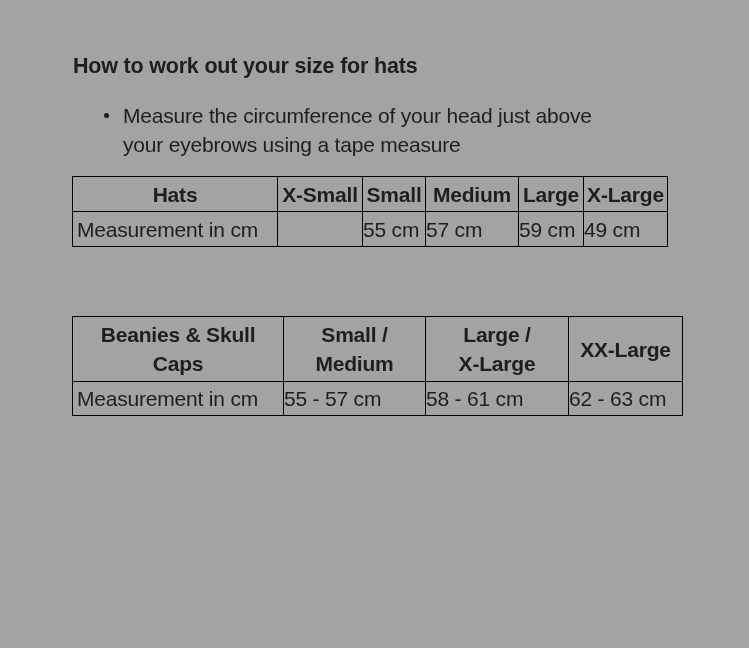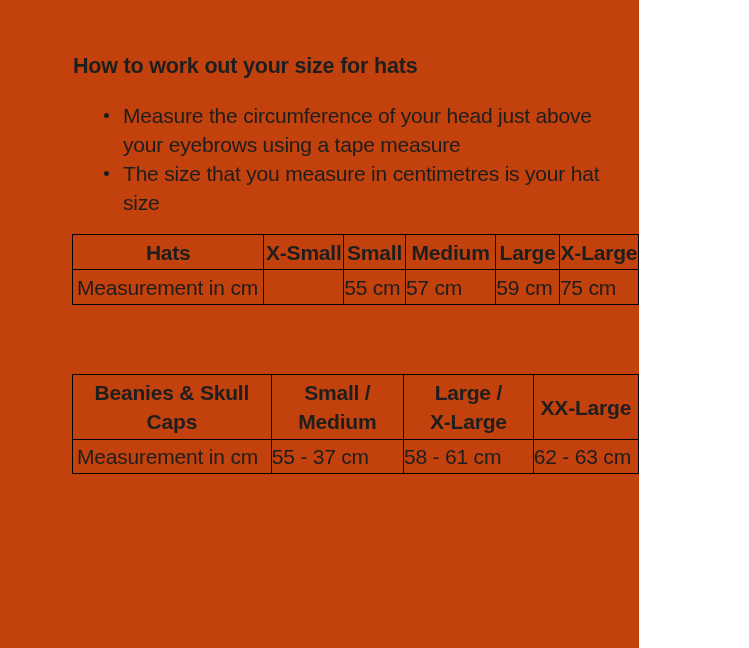--- a/index.html
+++ b/index.html
@@ -3,22 +3,22 @@
 <meta charset="utf-8">
 <style>
   html, body { margin: 0; padding: 0; }
   body {
     width: 749px; height: 648px;
     background: #ffffff;
     overflow: hidden;
   }
   .page {
     position: relative;
-    width: 639px; height: 648px;
-    background: #c2410c;
+    width: 749px; height: 648px;
+    background: #a3a3a3;
     color: #1e1e1e;
     font-family: "Liberation Sans", sans-serif;
     font-size: 21px;
     letter-spacing: -0.2px;
   }
   .pre { white-space: pre-line; }
   .heading {
     margin: 0;
     padding: 52px 0 0 73px;
     font-size: 21.5px;
@@ -71,21 +71,20 @@
 <body>
 
 <div class="page">
 
   <h1 class="heading">How to work out your size for hats</h1>
 
 
   <ul class="bullets">
     <li class="pre">Measure the circumference of your head just above
 your eyebrows using a tape measure</li>
-    <li class="pre">The size that you measure in centimetres is your hat size</li>
   </ul>
 
   <table class="t1">
     <colgroup>
       <col style="width:205px">
       <col style="width:85px">
       <col style="width:63px">
       <col style="width:93px">
       <col style="width:65px">
       <col style="width:84px">
@@ -98,21 +97,21 @@
         <th>Medium</th>
         <th>Large</th>
         <th>X-Large</th>
       </tr>
       <tr>
         <td class="row-label">Measurement in cm</td>
         <td></td>
         <td>55 cm</td>
         <td>57 cm</td>
         <td>59 cm</td>
-        <td>75 cm</td>
+        <td>49 cm</td>
       </tr>
     </tbody>
   </table>
 
   <table class="t2">
     <colgroup>
       <col style="width:211px">
       <col style="width:142px">
       <col style="width:143px">
       <col style="width:114px">
@@ -122,20 +121,20 @@
         <th class="pre">Beanies &amp; Skull
 Caps</th>
         <th class="pre">Small /
 Medium</th>
         <th class="pre">Large /
 X-Large</th>
         <th class="pre">XX-Large</th>
       </tr>
       <tr>
         <td class="row-label">Measurement in cm</td>
-        <td>55 - 37 cm</td>
+        <td>55 - 57 cm</td>
         <td>58 - 61 cm</td>
         <td>62 - 63 cm</td>
       </tr>
     </tbody>
   </table>
 
 </div>
 
 </body></html>

